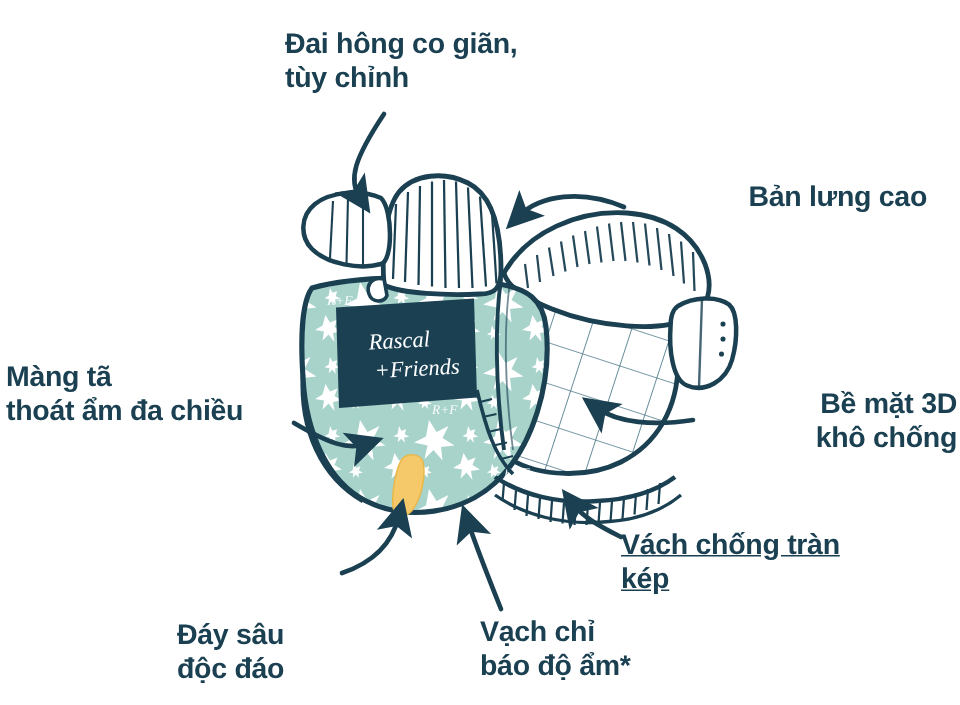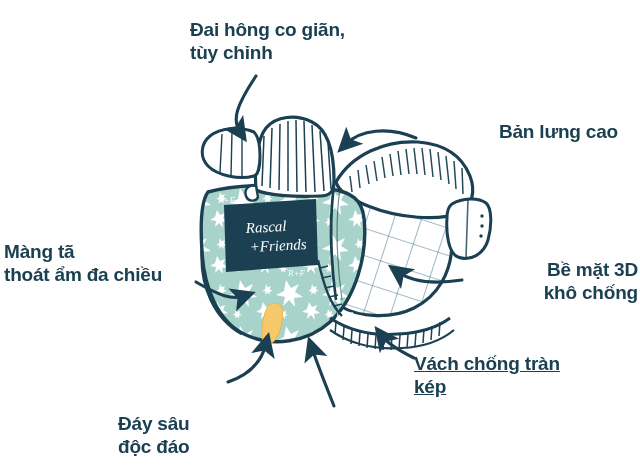--- a/index.html
+++ b/index.html
@@ -255,14 +255,16 @@
 
   <div class="label lbl-left" id="label-3d-surface">Bề mặt 3D
 khô chống</div>
 
   <div class="label lbl-center" id="label-double-barrier">Vách chống tràn
 kép</div>
 
   <div class="label lbl-center" id="label-deep-bottom">Đáy sâu
 độc đáo</div>
 
+  <div class="label lbl-center" id="label-wetness-indicator">Vạch chỉ
+báo độ ẩm*</div>
 
 </div>
 
 </body></html>

